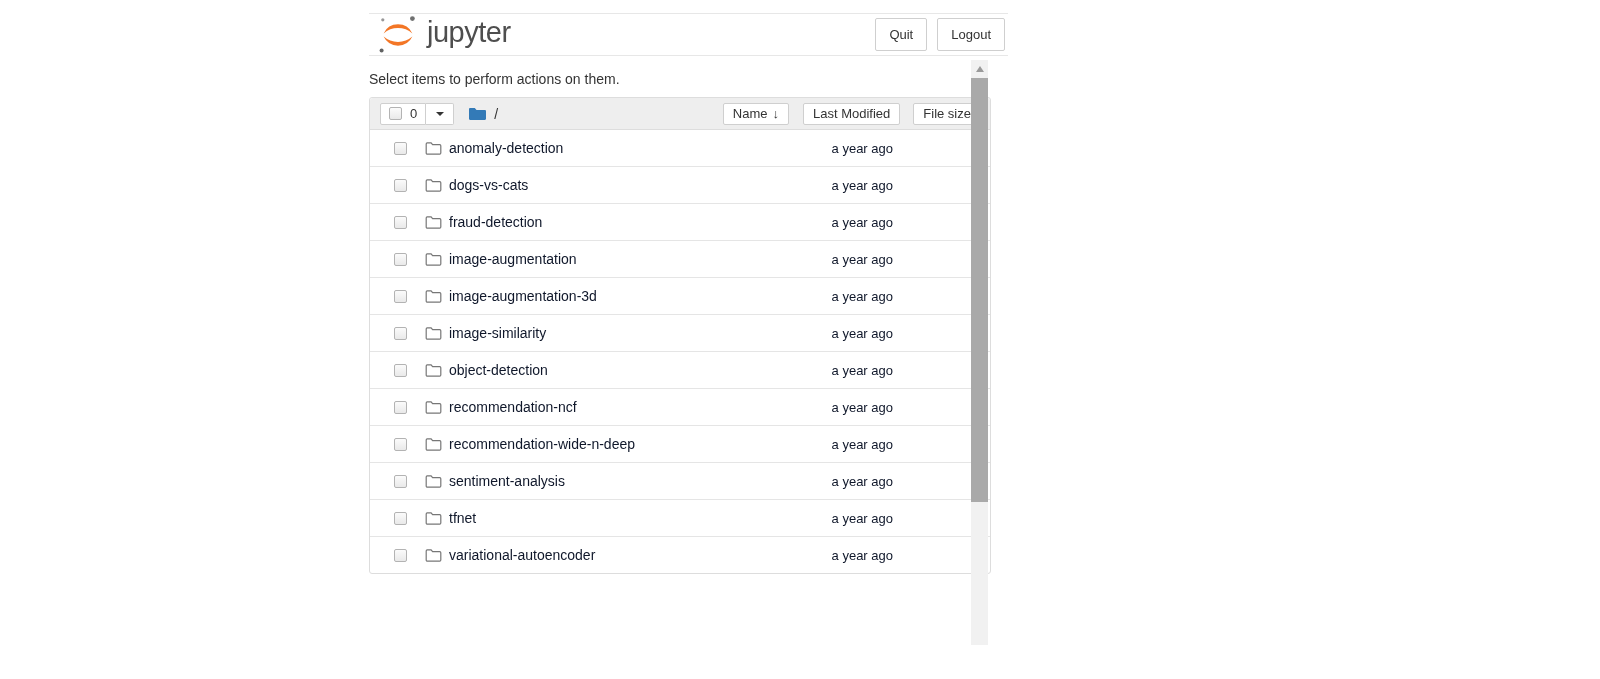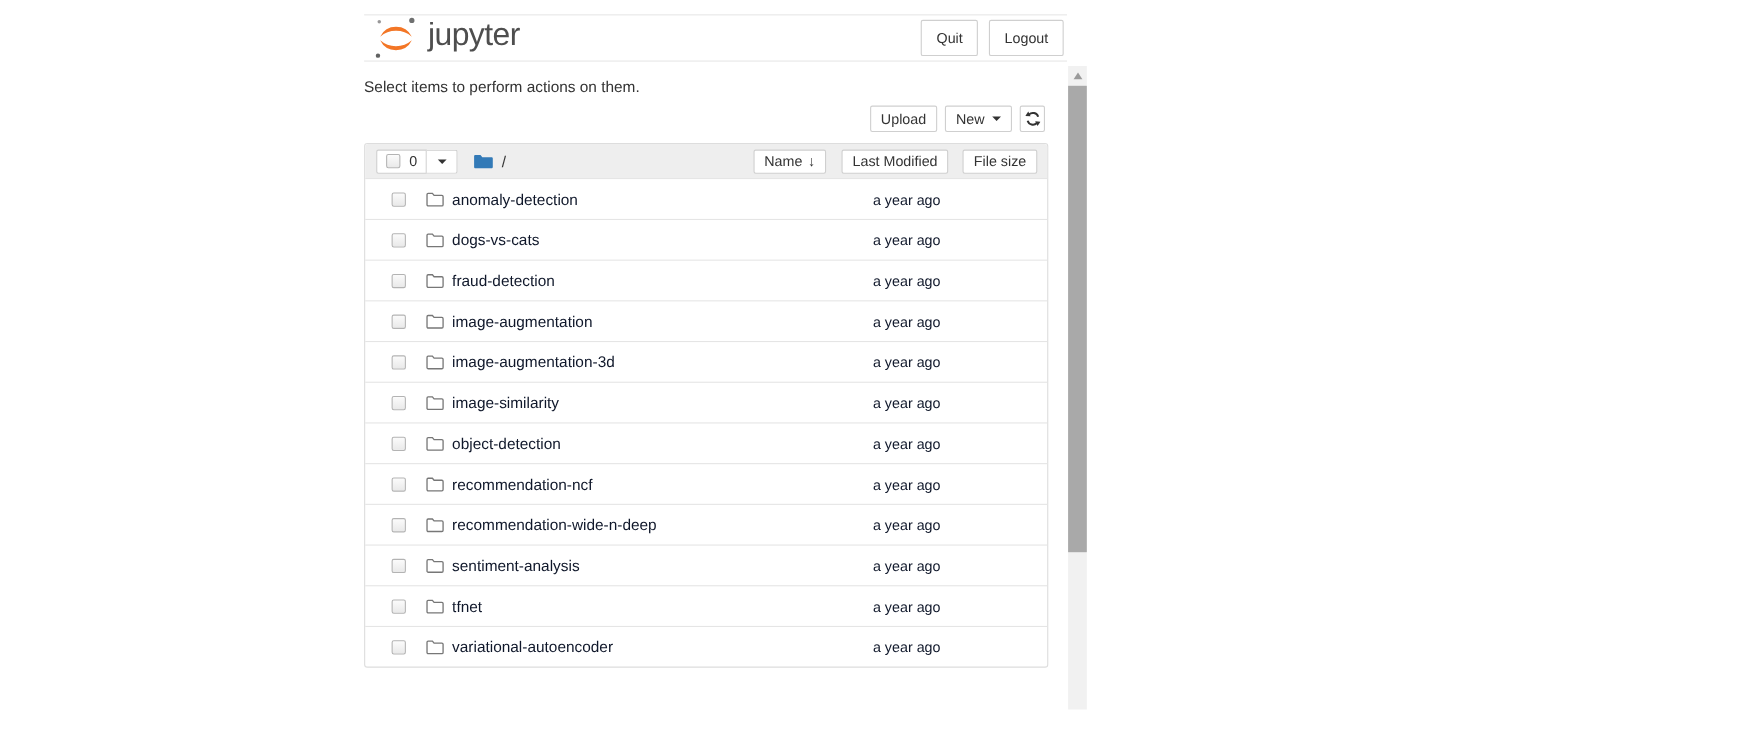--- a/index.html
+++ b/index.html
@@ -1,18 +1,18 @@
 <!DOCTYPE html>
 <html><head>
 <meta charset="utf-8">
 <style>
   html,body{margin:0;padding:0;background:#fff;}
   .page{position:relative;width:1600px;height:679px;background:#fff;overflow:hidden;
         font-family:"Liberation Sans",sans-serif;color:#333;}
-  .app{position:absolute;left:331px;top:0;width:639px;}
+  .app{position:absolute;left:369px;top:0;width:639px;}
 
   
   .site-header{margin-top:13px;height:43px;border-top:1px solid #e7e7e7;border-bottom:1px solid #e7e7e7;
                display:flex;align-items:center;justify-content:space-between;box-sizing:border-box;
                padding:0 3px 0 9px;}
   .logo-wrap{display:flex;align-items:center;gap:9px;}
   .logo-text{font-size:29px;color:#4e4e4e;letter-spacing:-0.5px;line-height:1;padding-bottom:4px;}
   .hdr-actions{display:flex;gap:10px;}
   .btn{display:inline-flex;align-items:center;justify-content:center;background:#fff;border:1px solid #cfcfcf;
        border-radius:2px;color:#333;font-size:13px;cursor:pointer;}
@@ -82,37 +82,20 @@
         <button class="btn btn-lg">Quit</button>
         <button class="btn btn-lg">Logout</button>
       </div>
     </div>
 
     <div class="content">
 
 
       <div class="hint">Select items to perform actions on them.</div>
 
-      <div class="toolbar">
-        <button class="btn btn-sm">Upload</button>
-        <button class="btn btn-sm">
-          <span>New</span>
-          <span class="caret"></span>
-        </button>
-        <button class="btn btn-icon">
-          <svg width="14" height="14" viewBox="0 0 14 14">
-            <g fill="none" stroke="#333" stroke-width="1.8">
-              <path d="M2.2 8.8 A5 5 0 0 0 10.6 10.8"></path>
-              <path d="M11.8 5.2 A5 5 0 0 0 3.4 3.2"></path>
-            </g>
-            <path fill="#333" d="M11.2 13.6 L13.9 9.6 L9.1 9.3 Z"></path>
-            <path fill="#333" d="M2.8 0.4 L0.1 4.4 L4.9 4.7 Z"></path>
-          </svg>
-        </button>
-      </div>
 
       <div class="list">
         <div class="list-header">
           <button class="btn select-btn">
             <input type="checkbox" class="cb" style="">
             <span>0</span>
           </button>
           <button class="btn caret-btn">
             <span class="caret"></span>
           </button>

